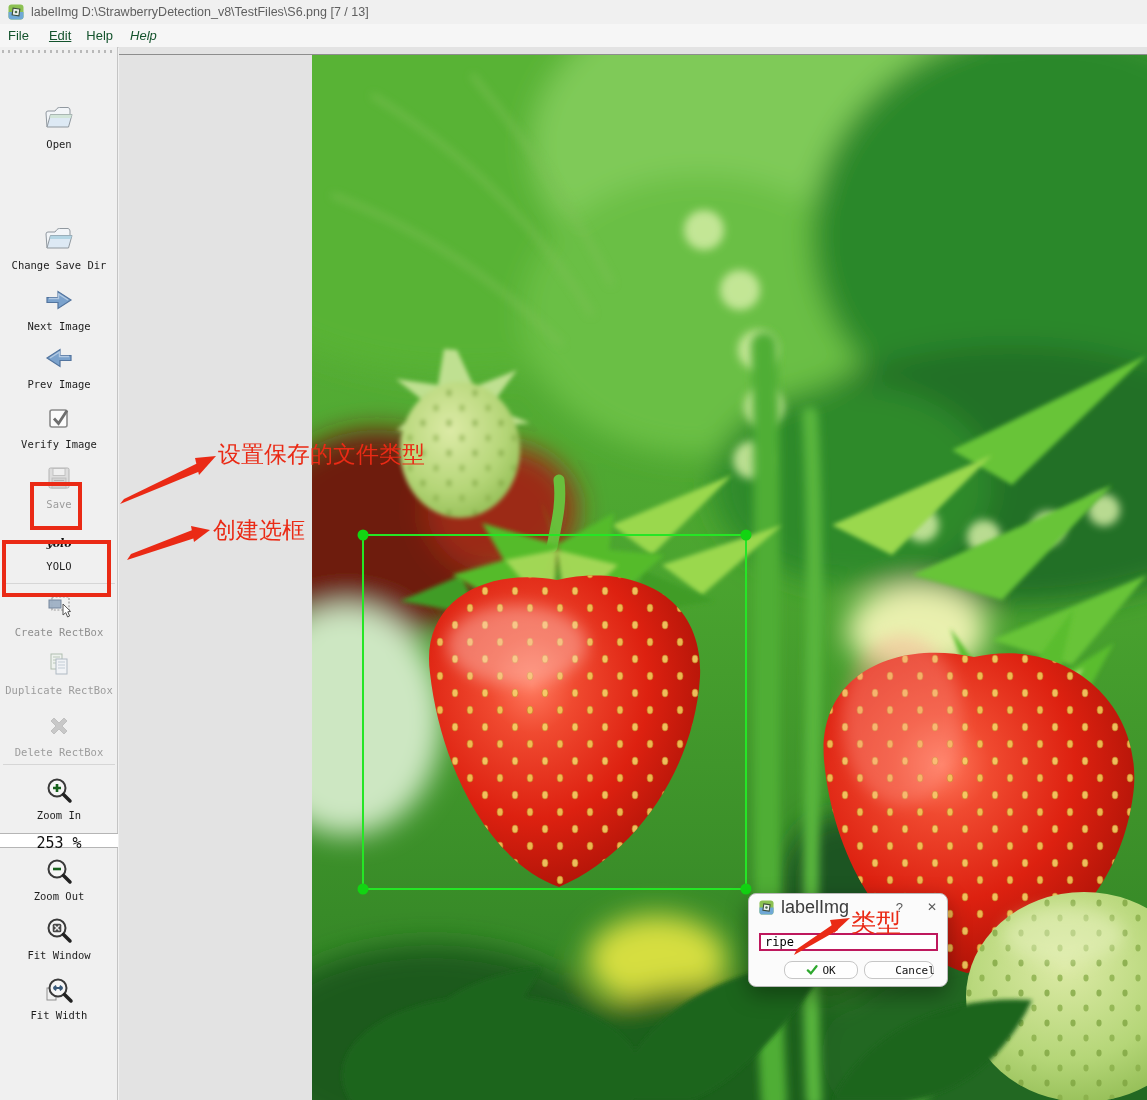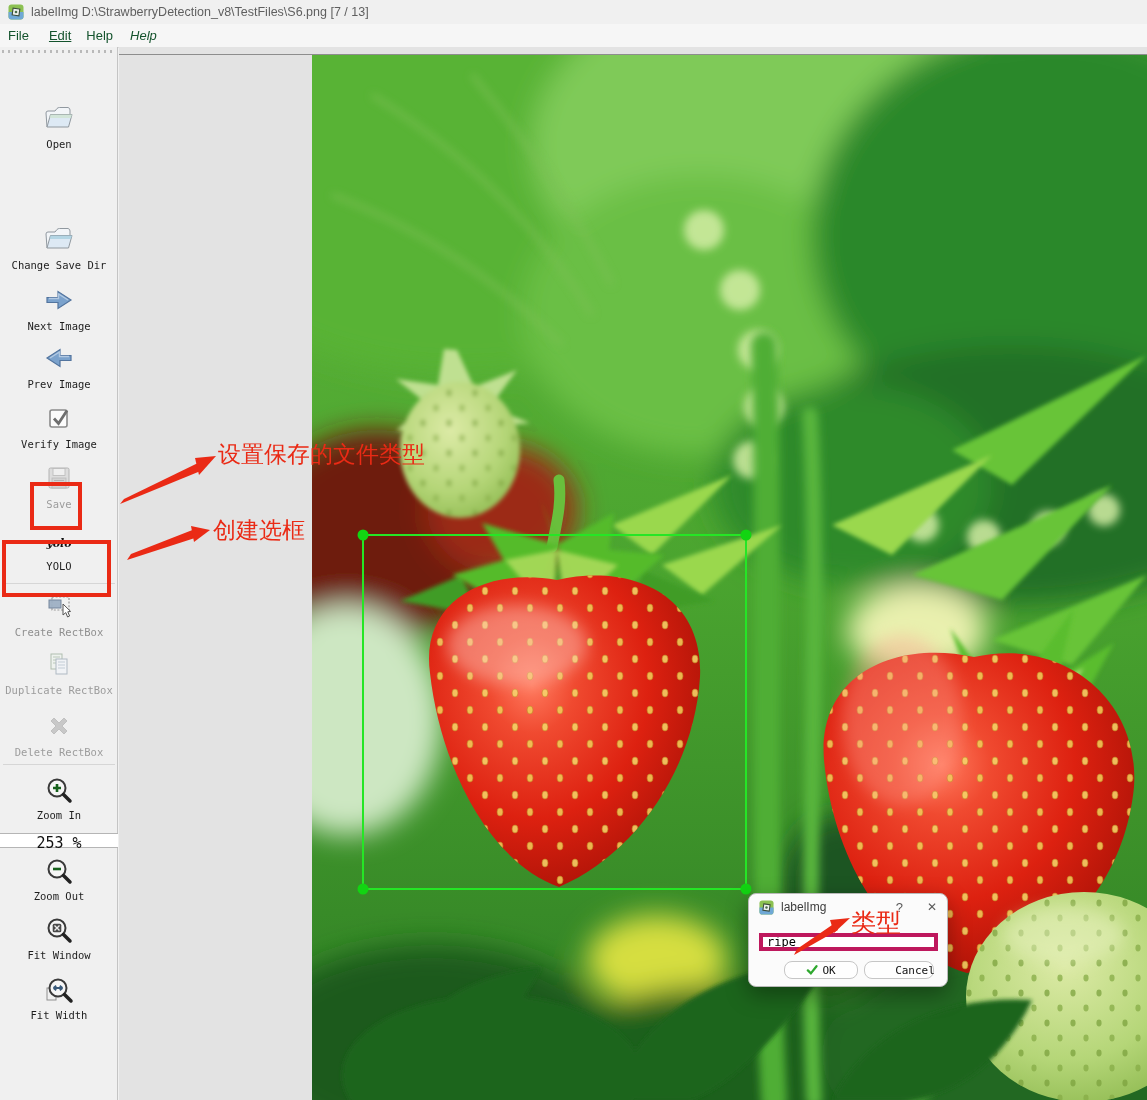--- a/index.html
+++ b/index.html
@@ -39,24 +39,24 @@
   .rb-yolo{left:30px;top:482px;width:52px;height:48px;}
   .rb-create{left:2px;top:540px;width:109px;height:57px;}
   .note{position:absolute;color:#ea2a15;font-size:23px;line-height:1.05;z-index:51;white-space:nowrap;}
   .note3{font-size:25px;}
   .overlay{position:absolute;left:0;top:0;width:1147px;height:1100px;z-index:50;pointer-events:none;}
   
   .dialog{position:absolute;left:748px;top:893px;width:200px;height:94px;background:#fbfbfb;border:1px solid #b9b9b9;
     border-radius:8px;box-shadow:0 8px 22px rgba(0,0,0,.35);z-index:40;box-sizing:border-box;}
   .dlg-title{position:absolute;left:0;top:0;right:0;height:26px;display:flex;align-items:center;padding:0 10px;}
   .dlg-icon{width:15px;height:15px;flex:0 0 auto;}
-  .dlg-title-text{margin-left:7px;font-size:12px;color:#3c3c3c;}
+  .dlg-title-text{margin-left:7px;font-size:18px;color:#3c3c3c;}
   .dlg-help{margin-left:auto;margin-right:24px;font-size:13px;color:#5a5a5a;cursor:default;}
   .dlg-close{font-size:12px;color:#5a5a5a;cursor:default;}
-  .dlg-input{position:absolute;left:10px;top:39px;width:179px;height:18px;box-sizing:border-box;border:4px solid #be185d;background:#fff;
+  .dlg-input{position:absolute;left:10px;top:39px;width:179px;height:18px;box-sizing:border-box;border:2px solid #be185d;background:#fff;
     font-family:"DejaVu Sans Mono",monospace;font-size:12px;color:#000;padding:0 0 0 4px;outline:none;}
   .dlg-btn{position:absolute;top:67px;height:18px;box-sizing:border-box;border:1px solid #c6c6c6;border-radius:8px;background:#fefefe;
     display:flex;align-items:center;justify-content:center;font-family:"DejaVu Sans Mono",monospace;font-size:11px;color:#111;cursor:default;}
   .btn-ok{left:35px;width:74px;}
   .btn-cancel{left:115px;width:70px;gap:28px;}
   .dlg-btn svg{margin-right:4px;}
 </style>
 </head>
 <body>
 

